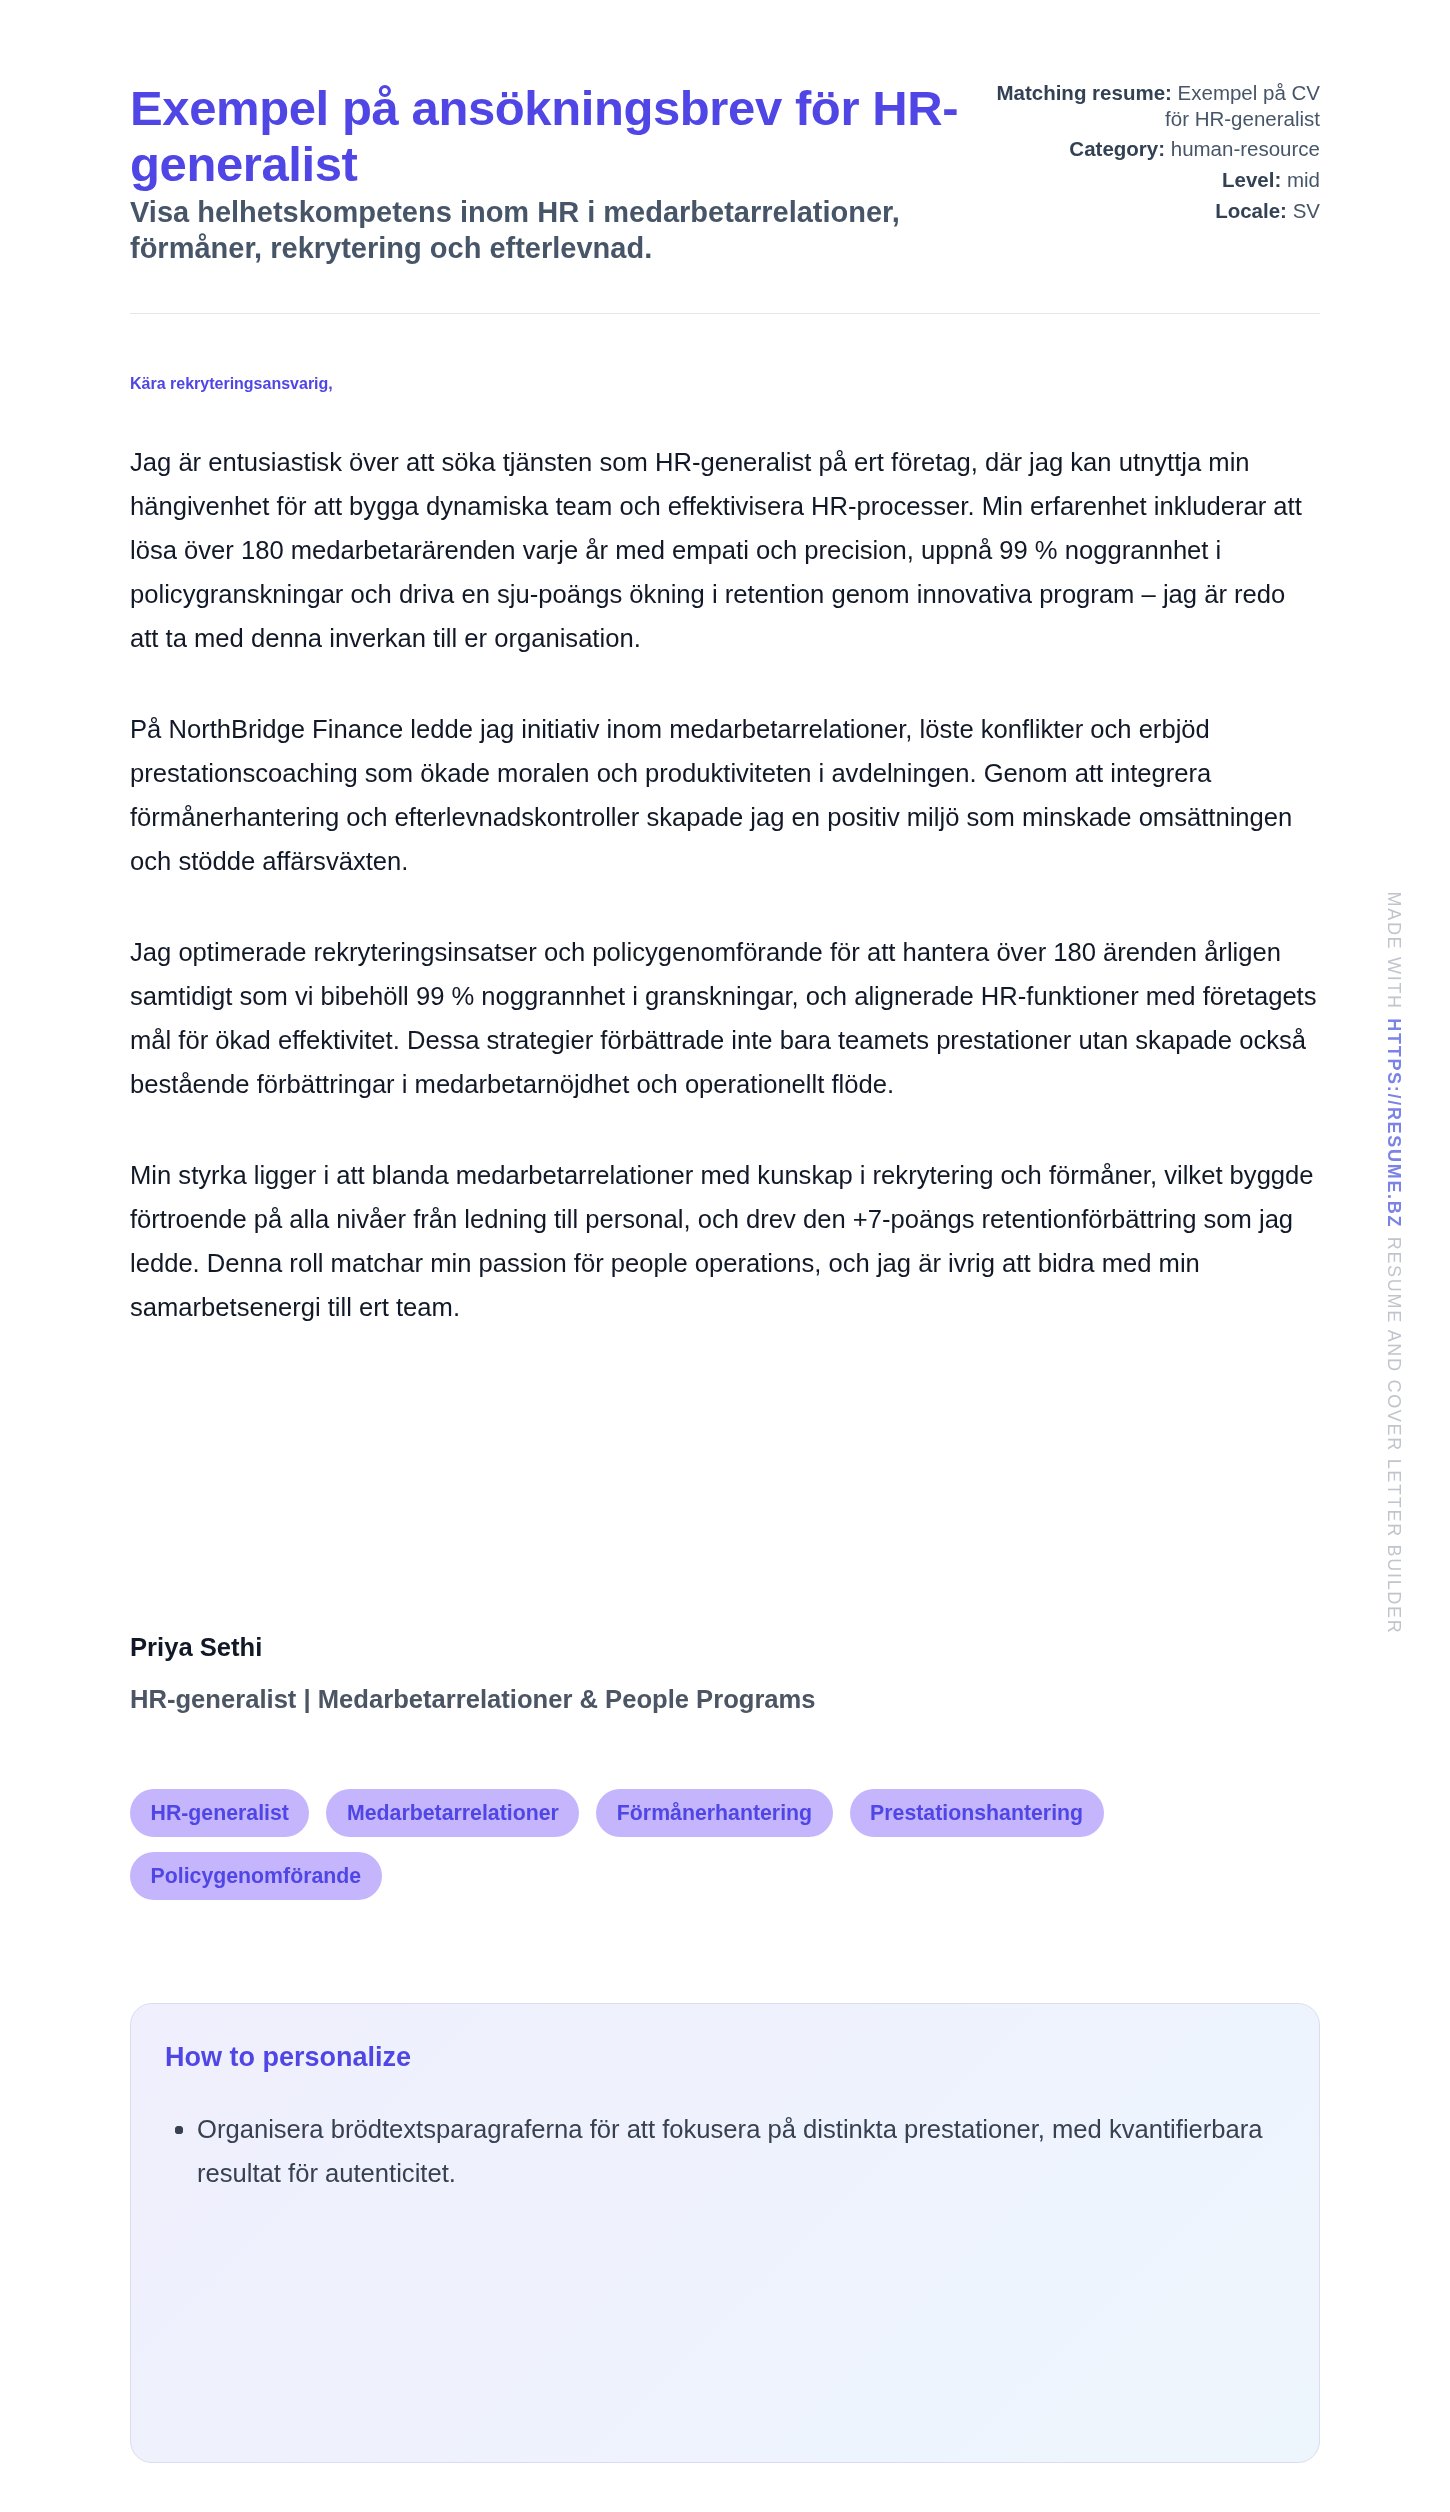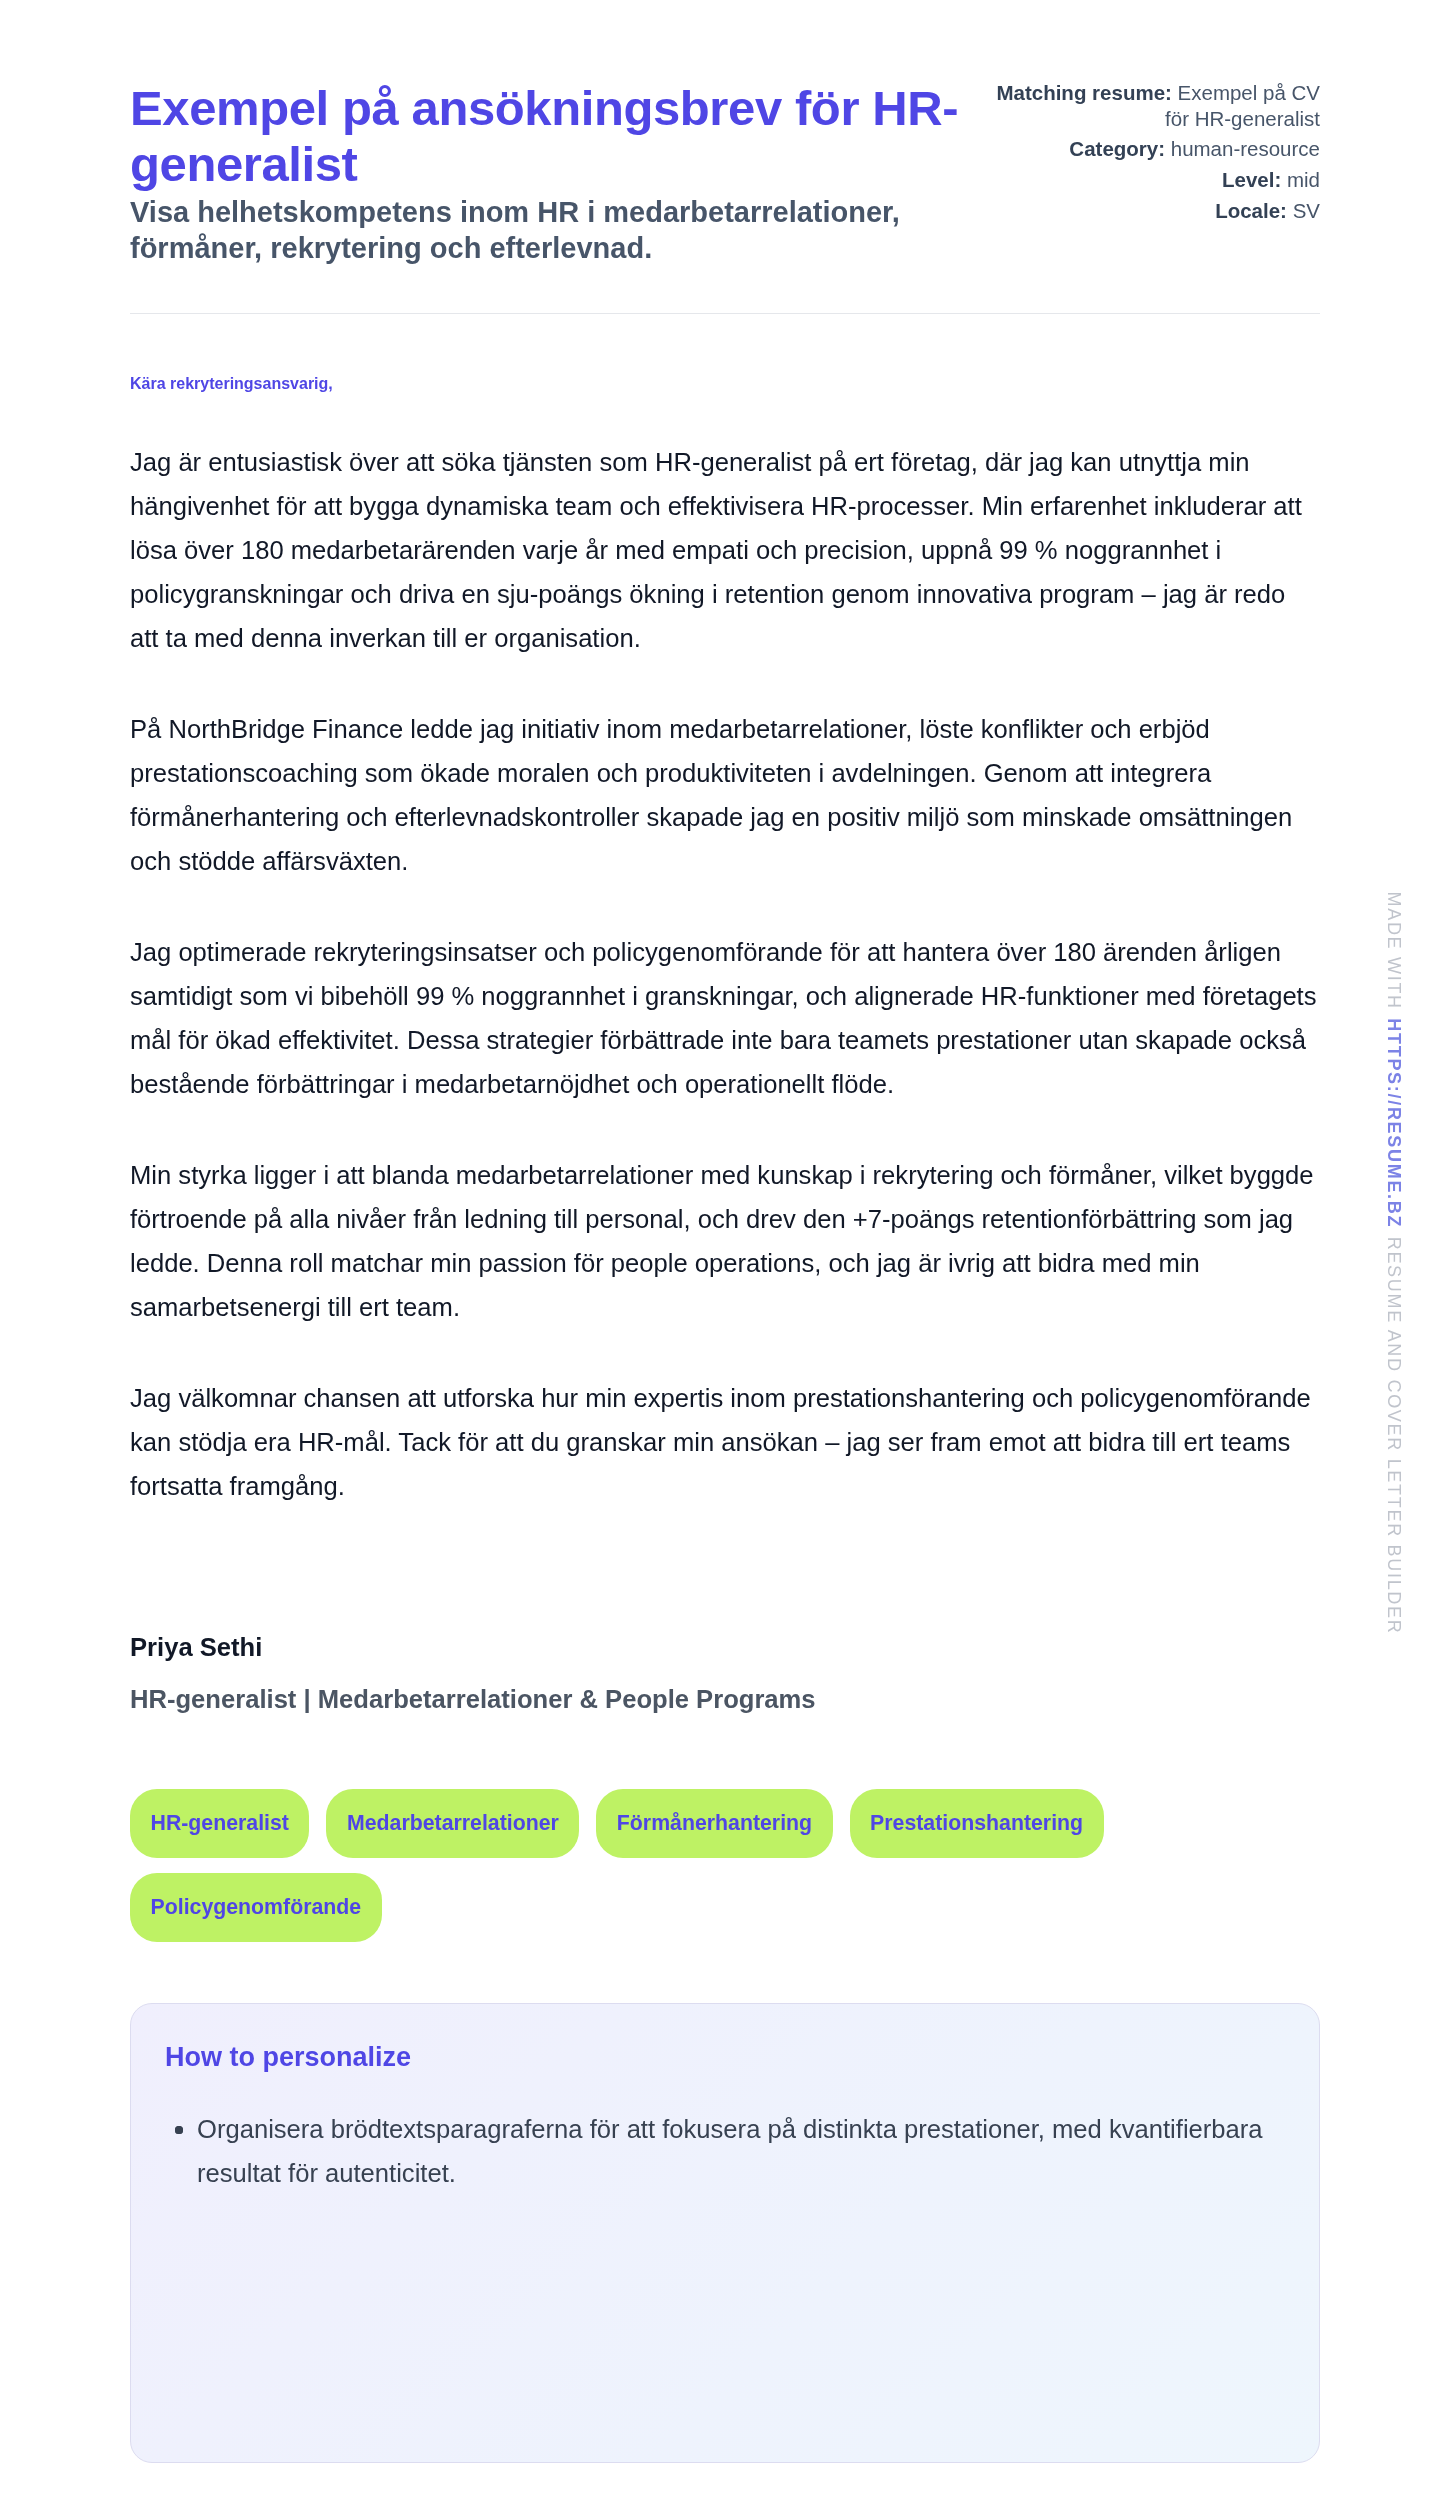--- a/index.html
+++ b/index.html
@@ -20,21 +20,21 @@
   .salutation { position: absolute; top: 375px; left: 0; font-size: 16px; font-weight: 700; color: #4f46e5; }
 
   .body { position: absolute; top: 440px; left: 0; width: 1190px; }
   .para { font-size: 25.6px; line-height: 44px; color: #111827; margin-bottom: 47px; }
 
   .signature { position: absolute; top: 1628px; left: 0; }
   .sig-name { font-size: 25.6px; font-weight: 700; color: #111827; line-height: 38px; }
   .sig-role { font-size: 25.6px; font-weight: 700; color: #4b5563; line-height: 38px; margin-top: 13.7px; }
 
   .tags { position: absolute; top: 1789px; left: 0; width: 1190px; display: flex; flex-wrap: wrap; gap: 15.4px 17px; }
-  .tag { height: 69px; padding: 0 20.5px; border-radius: 27px; background: #bef264; color: #4f46e5; font-size: 21.3px; font-weight: 700; display: flex; align-items: center; white-space: nowrap; }
+  .tag { height: 48px; padding: 0 20.5px; border-radius: 27px; background: #c4b5fd; color: #4f46e5; font-size: 21.3px; font-weight: 700; display: flex; align-items: center; white-space: nowrap; }
 
   .tips { position: absolute; top: 2003px; left: 0; width: 1190px; height: 460px; border: 1.7px solid #dcdcf0; border-radius: 22px; background: linear-gradient(135deg, #f0effd 0%, #eef3fd 60%, #eef6fd 100%); padding: 31px 34px; }
   .tips-title { font-size: 27px; font-weight: 700; color: #4f46e5; line-height: 38px; margin-top: 3.4px; }
   .tips ul { list-style: none; margin-top: 31px; }
   .tips li { position: relative; padding-left: 32px; font-size: 25.6px; line-height: 44px; color: #374151; margin-bottom: 13.7px; }
   .tips li .bullet { position: absolute; left: 10.2px; top: 19px; width: 7.7px; height: 7.7px; border-radius: 50%; background: #374151; }
 
   .side { position: absolute; left: 1393px; top: 1263px; transform: translate(-50%, -50%) rotate(90deg); white-space: nowrap; font-size: 18px; letter-spacing: 1.7px; color: #c0c4cc; font-weight: 400; }
   .side .brand { color: #7c83e6; font-weight: 700; margin: 0 8.5px; }
 </style>
@@ -68,21 +68,20 @@
     </div>
   </div>
 
   <div class="salutation">Kära rekryteringsansvarig,</div>
 
   <div class="body">
     <p class="para">Jag är entusiastisk över att söka tjänsten som HR-generalist på ert företag, där jag kan utnyttja min hängivenhet för att bygga dynamiska team och effektivisera HR-processer. Min erfarenhet inkluderar att lösa över 180 medarbetarärenden varje år med empati och precision, uppnå 99 % noggrannhet i policygranskningar och driva en sju-poängs ökning i retention genom innovativa program – jag är redo att ta med denna inverkan till er organisation.</p>
     <p class="para">På NorthBridge Finance ledde jag initiativ inom medarbetarrelationer, löste konflikter och erbjöd prestationscoaching som ökade moralen och produktiviteten i avdelningen. Genom att integrera förmånerhantering och efterlevnadskontroller skapade jag en positiv miljö som minskade omsättningen och stödde affärsväxten.</p>
     <p class="para">Jag optimerade rekryteringsinsatser och policygenomförande för att hantera över 180 ärenden årligen samtidigt som vi bibehöll 99 % noggrannhet i granskningar, och alignerade HR-funktioner med företagets mål för ökad effektivitet. Dessa strategier förbättrade inte bara teamets prestationer utan skapade också bestående förbättringar i medarbetarnöjdhet och operationellt flöde.</p>
     <p class="para">Min styrka ligger i att blanda medarbetarrelationer med kunskap i rekrytering och förmåner, vilket byggde förtroende på alla nivåer från ledning till personal, och drev den +7-poängs retentionförbättring som jag ledde. Denna roll matchar min passion för people operations, och jag är ivrig att bidra med min samarbetsenergi till ert team.</p>
-    <p class="para">Jag välkomnar chansen att utforska hur min expertis inom prestationshantering och policygenomförande kan stödja era HR-mål. Tack för att du granskar min ansökan – jag ser fram emot att bidra till ert teams fortsatta framgång.</p>
   </div>
 
   <div class="signature">
     <div class="sig-name">Priya Sethi</div>
     <div class="sig-role">HR-generalist | Medarbetarrelationer &amp; People Programs</div>
   </div>
 
   <div class="tags">
     <span class="tag">HR-generalist</span>
     <span class="tag">Medarbetarrelationer</span>

